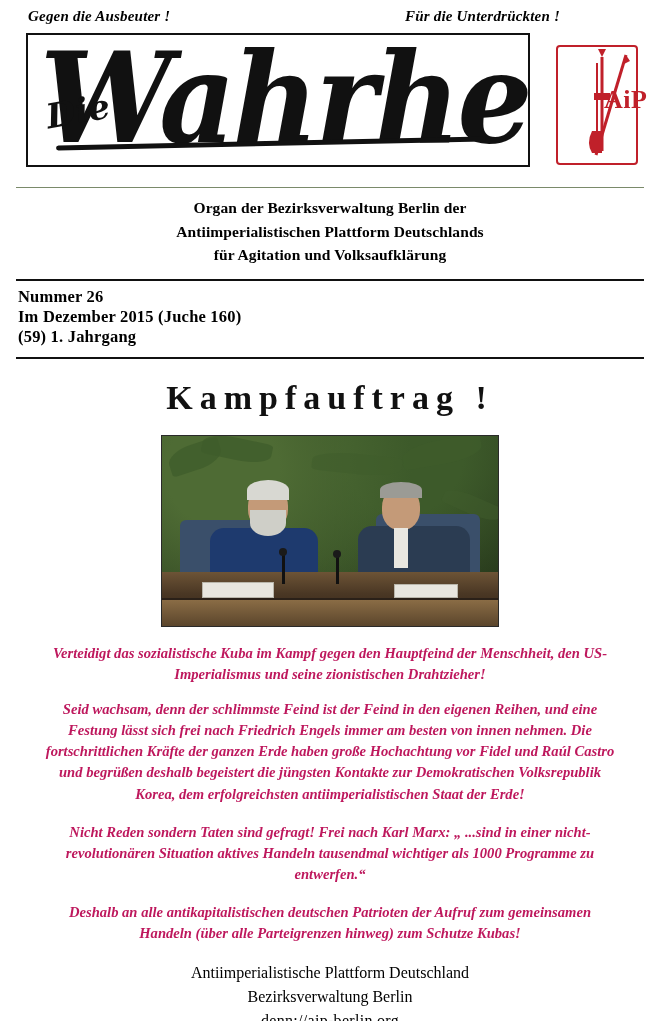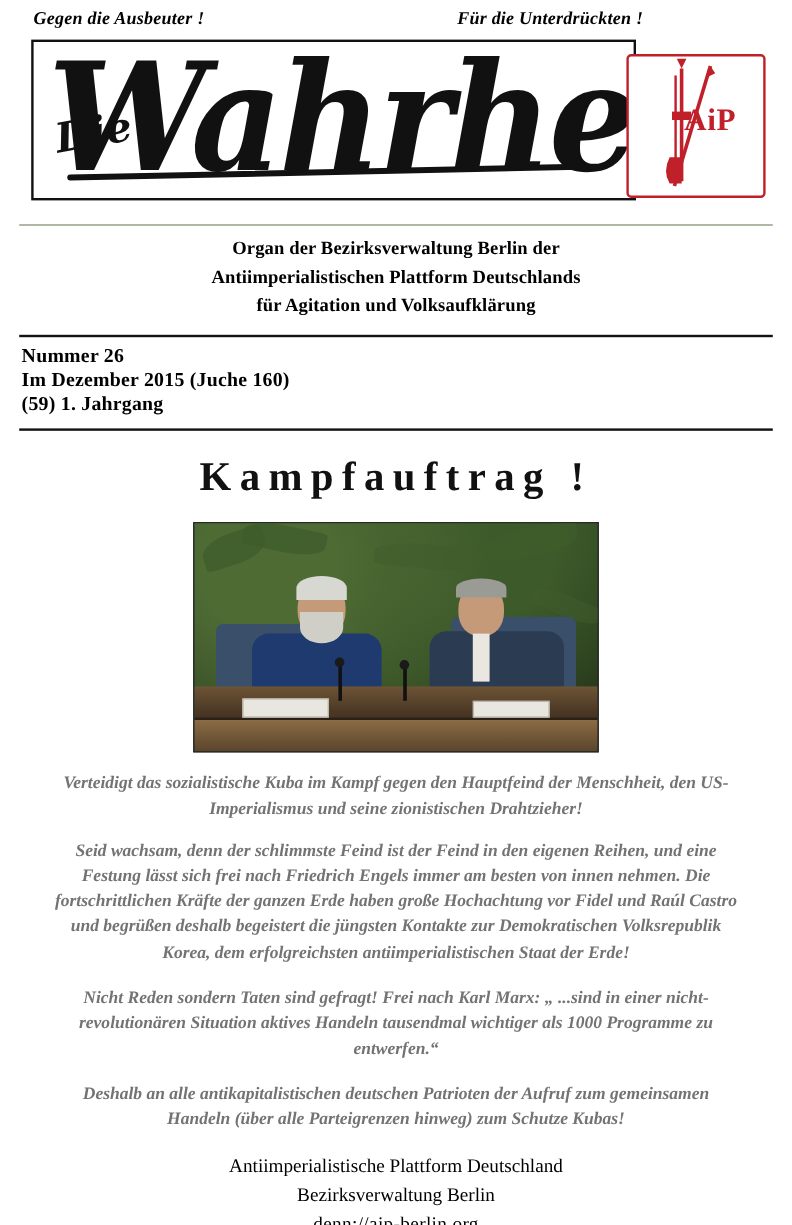--- a/index.html
+++ b/index.html
@@ -29,21 +29,21 @@
     justify-content: space-between;
     align-items: center;
     padding: 8px 14px 0 10px;
     font-family: "Liberation Serif", serif;
     font-style: italic;
     font-weight: bold;
     font-size: 15px;
     letter-spacing: 0.2px;
   }
   .slogan-left { margin-left: 2px; }
-  .slogan-right { margin-right: 94px; }
+  .slogan-right { margin-right: 70px; }
 
   
   .masthead {
     position: relative;
     height: 150px;
     margin-top: 2px;
   }
   .masthead-box {
     position: absolute;
     left: 10px;
@@ -91,21 +91,21 @@
     border-radius: 3px;
     transform: rotate(-1.2deg);
     z-index: 2;
   }
 
   
   .logo {
     position: absolute;
     right: 6px;
     top: 0px;
-    width: 116px;
+    width: 82px;
     height: 138px;
   }
   .logo .frame {
     position: absolute;
     inset: 18px 0 0 0;
     border: 2px solid #c0202a;
     border-radius: 4px;
     background: #fff;
   }
   .logo .aip {
@@ -255,21 +255,21 @@
     padding: 6px 26px 0 26px;
   }
   .para {
     text-align: center;
     font-family: "Liberation Serif", serif;
     font-style: italic;
     font-weight: bold;
     font-size: 14.6px;
     line-height: 1.45;
     margin: 0 0 14px 0;
-    color: #737373;
+    color: #be185d;
   }
   .para.gap-lg { margin-bottom: 17px; }
 
   
   .footer {
     text-align: center;
     font-family: "Liberation Serif", serif;
     font-weight: normal;
     font-size: 16px;
     line-height: 1.5;

